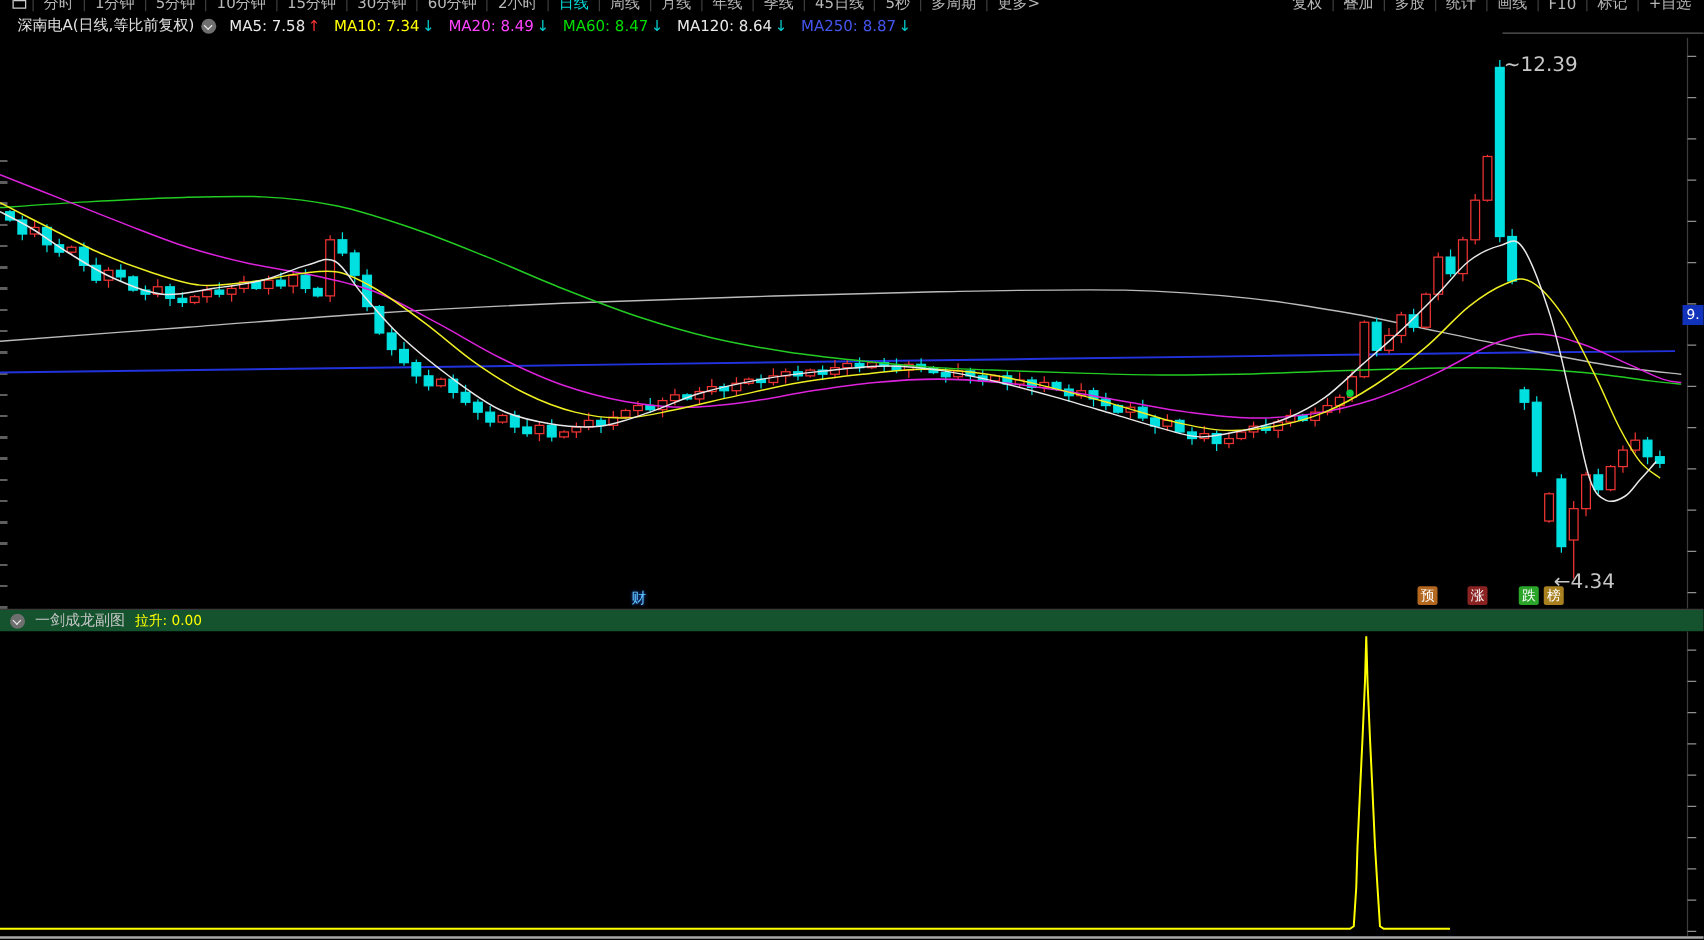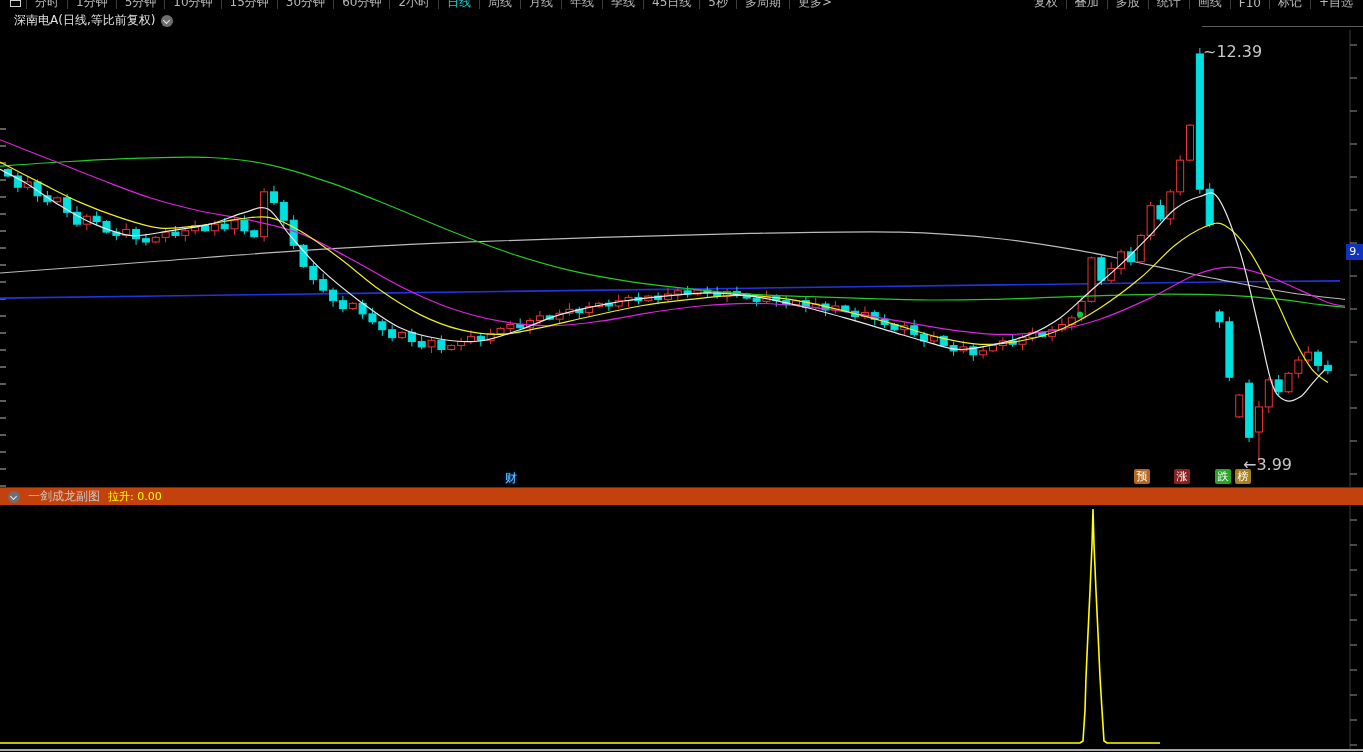--- a/index.html
+++ b/index.html
@@ -41,21 +41,21 @@
   .badge { position:absolute; width:16px; height:15px; top:469px; color:#fff;
     font-size:11px; line-height:15px; text-align:center; border-radius:2px; }
   .axis-badge { position:absolute; left:1346px; top:244px; width:17px; height:16px;
     background:#1133bb; color:#fff; font-size:11px; line-height:16px; text-align:center; }
 
   .hsep { position:absolute; left:0; width:1363px; height:1px; background:#3a3a3a; }
   .bottom-border { position:absolute; left:0; top:749px; width:1363px; height:2px; background:#a8a8a8; }
 
   
   .sub-header { position:absolute; left:0; top:488px; width:1363px; height:17px;
-    display:flex; align-items:center; background:#c2410c; }
+    display:flex; align-items:center; background:#14532d; }
   .sub-title { color:#c8c8c8; font-size:12px; margin-left:8px; }
   .sub-value { color:#ffff00; font-size:11px; margin-left:8px; }
 
   
   .left-strip { position:absolute; left:0; top:128px; width:6px; height:382px;
     background:repeating-linear-gradient(to bottom, rgba(170,170,170,.55) 0 2px, transparent 2px 17px); }
 </style>
 </head>
 <body>
 
@@ -114,20 +114,28 @@
         <span class="menu-sep"></span>
         <span class="menu-item">标记</span>
         <span class="menu-sep"></span>
         <span class="menu-item">+自选</span>
       </div>
   </div>
 
   <div class="info-bar">
     <span class="stock-title">深南电A(日线,等比前复权)</span>
     <span class="chev-circle"></span>
+    <span class="ma-list">
+        <span class="ma-item" style="color: rgb(232, 232, 232);">MA5: 7.58<span class="arr" style="color: rgb(255, 50, 50);">↑</span></span>
+        <span class="ma-item" style="color: rgb(255, 255, 0);">MA10: 7.34<span class="arr" style="color: rgb(0, 204, 204);">↓</span></span>
+        <span class="ma-item" style="color: rgb(255, 68, 255);">MA20: 8.49<span class="arr" style="color: rgb(0, 204, 204);">↓</span></span>
+        <span class="ma-item" style="color: rgb(0, 221, 0);">MA60: 8.47<span class="arr" style="color: rgb(0, 204, 204);">↓</span></span>
+        <span class="ma-item" style="color: rgb(232, 232, 232);">MA120: 8.64<span class="arr" style="color: rgb(0, 204, 204);">↓</span></span>
+        <span class="ma-item" style="color: rgb(68, 85, 238);">MA250: 8.87<span class="arr" style="color: rgb(0, 204, 204);">↓</span></span>
+      </span>
   </div>
 
   <div class="left-strip"></div>
 
   <svg id="main-svg" class="chart-svg" width="1363" height="457">
       <line x1="1350" y1="0" x2="1350" y2="457" stroke="#3c3c3c" stroke-width="1"></line>
       <line x1="1350" y1="15" x2="1357" y2="15" stroke="#909090" stroke-width="1"></line>
       <line x1="1350" y1="48" x2="1357" y2="48" stroke="#909090" stroke-width="1"></line>
       <line x1="1350" y1="81" x2="1357" y2="81" stroke="#909090" stroke-width="1"></line>
       <line x1="1350" y1="114" x2="1357" y2="114" stroke="#909090" stroke-width="1"></line>
@@ -549,21 +557,21 @@
       <line x1="1327.8999999999999" y1="340.64220000000006" x2="1327.8999999999999" y2="344.33708" stroke="#00e0e0" stroke-width="1"></line>
       <rect x="1324.3999999999999" y="335.3638" width="7" height="5.278400000000033" fill="#00e0e0" stroke="#00e0e0" stroke-width="1"></rect>
       <path d="M0,136.1C11.7,135.3,46.7,132.8,70,131.5C93.3,130.2,116.7,128.9,140,128.2C163.3,127.5,188.3,126.4,210,127.5C231.7,128.6,250.0,130.6,270,134.8C290.0,139.0,310.0,145.8,330,152.6C350.0,159.4,370.0,167.7,390,175.7C410.0,183.7,430.0,192.9,450,200.8C470.0,208.7,490.0,216.6,510,223.2C530.0,229.8,550.0,235.7,570,240.4C590.0,245.1,610.0,248.5,630,251.6C650.0,254.7,670.0,256.7,690,258.8C710.0,260.9,730.0,262.8,750,264.1C770.0,265.4,790.0,265.9,810,266.7C830.0,267.5,850.0,268.1,870,268.7C890.0,269.3,910.0,269.9,930,270C950.0,270.1,970.0,269.8,990,269.4C1010.0,269.0,1030.0,268.1,1050,267.4C1070.0,266.7,1090.0,265.9,1110,265.4C1130.0,264.8,1150.0,264.1,1170,264.1C1190.0,264.1,1211.7,264.5,1230,265.4C1248.3,266.3,1265.0,267.8,1280,269.4C1295.0,270.9,1309.2,273.4,1320,274.7C1330.8,276.0,1340.8,276.9,1345,277.3" fill="none" stroke="#22cc22" stroke-width="1.2"></path>
       <path d="M0,109.7C8.3,113.0,33.3,122.9,50,129.5C66.7,136.1,83.3,142.9,100,149.3C116.7,155.7,133.3,162.5,150,167.8C166.7,173.1,183.3,177.3,200,181C216.7,184.7,233.3,186.5,250,190.2C266.7,193.9,283.3,197.0,300,203.4C316.7,209.8,333.3,219.7,350,228.5C366.7,237.3,383.3,247.9,400,256.2C416.7,264.4,433.3,272.2,450,278C466.7,283.8,483.3,288.2,500,291.2C516.7,294.2,533.3,295.8,550,295.8C566.7,295.8,583.3,293.4,600,291.2C616.7,289.0,633.3,285.1,650,282.6C666.7,280.1,683.3,277.6,700,276C716.7,274.4,733.3,273.3,750,273.3C766.7,273.3,783.3,274.4,800,276C816.7,277.6,833.3,280.1,850,282.6C866.7,285.1,883.3,288.4,900,291.2C916.7,294.0,933.3,297.5,950,299.7C966.7,301.9,983.3,304.2,1000,304.4C1016.7,304.6,1033.3,303.6,1050,301.1C1066.7,298.6,1083.3,294.7,1100,289.2C1116.7,283.7,1134.2,275.5,1150,268.1C1165.8,260.7,1181.7,250.2,1195,245C1208.3,239.8,1218.3,237.1,1230,237.1C1241.7,237.1,1253.3,241.2,1265,245C1276.7,248.8,1289.2,255.4,1300,260.1C1310.8,264.8,1322.5,270.7,1330,273.3C1337.5,275.9,1342.5,275.6,1345,276" fill="none" stroke="#dd22dd" stroke-width="1.2"></path>
       <path d="M0,132.1C6.7,135.5,26.7,145.9,40,152.6C53.3,159.3,66.7,166.6,80,172.4C93.3,178.2,106.7,183.3,120,187.6C133.3,191.9,146.7,196.8,160,198.1C173.3,199.4,186.7,197.0,200,195.5C213.3,194.0,228.3,190.2,240,188.9C251.7,187.6,260.0,185.6,270,187.6C280.0,189.6,288.3,194.0,300,200.8C311.7,207.6,326.7,218.6,340,228.5C353.3,238.4,366.7,250.8,380,260.1C393.3,269.5,406.7,278.0,420,284.6C433.3,291.2,446.7,296.4,460,299.7C473.3,303.0,486.7,304.7,500,304.4C513.3,304.1,525.0,300.8,540,297.8C555.0,294.8,573.3,290.1,590,286.5C606.7,282.9,623.3,278.9,640,276C656.7,273.1,673.3,271.2,690,269.4C706.7,267.6,723.3,265.4,740,265.4C756.7,265.4,773.3,267.0,790,269.4C806.7,271.8,823.3,275.9,840,279.9C856.7,283.8,873.3,288.5,890,293.1C906.7,297.7,925.0,304.2,940,307.7C955.0,311.2,966.7,313.8,980,314.3C993.3,314.9,1006.7,313.4,1020,311C1033.3,308.6,1046.7,305.2,1060,299.7C1073.3,294.2,1086.7,286.6,1100,278C1113.3,269.4,1127.5,258.8,1140,248.3C1152.5,237.9,1164.2,223.9,1175,215.3C1185.8,206.7,1196.7,200.1,1205,196.8C1213.3,193.5,1217.5,191.3,1225,195.5C1232.5,199.7,1241.7,209.8,1250,221.9C1258.3,234.0,1267.5,253.3,1275,268.1C1282.5,283.0,1288.8,299.1,1295,311C1301.2,322.9,1306.5,332.4,1312,339.3C1317.5,346.2,1325.3,350.3,1328,352.5" fill="none" stroke="#eeee22" stroke-width="1.2"></path>
       <path d="M0,139.4C4.2,141.6,15.8,147.1,25,152.6C34.2,158.1,44.2,165.8,55,172.4C65.8,179.0,77.5,186.7,90,192.2C102.5,197.7,116.7,204.0,130,205.4C143.3,206.8,156.7,202.7,170,200.8C183.3,198.9,197.5,197.3,210,194.2C222.5,191.1,235.3,184.8,245,182.3C254.7,179.8,260.5,175.2,268,179C275.5,182.8,281.3,195.5,290,205.4C298.7,215.3,308.3,227.4,320,238.4C331.7,249.4,346.7,261.5,360,271.4C373.3,281.3,386.7,291.5,400,297.8C413.3,304.1,426.7,306.8,440,309C453.3,311.2,466.7,312.6,480,311C493.3,309.4,506.7,304.1,520,299.7C533.3,295.3,545.0,289.0,560,284.6C575.0,280.2,593.3,276.3,610,273.3C626.7,270.3,643.3,268.4,660,266.7C676.7,264.9,694.2,262.8,710,262.8C725.8,262.8,740.0,264.5,755,266.7C770.0,268.9,785.0,272.5,800,276C815.0,279.5,830.0,283.7,845,287.9C860.0,292.1,875.8,296.9,890,301.1C904.2,305.3,918.3,309.8,930,312.9C941.7,316.0,949.2,319.3,960,319.5C970.8,319.7,983.3,316.8,995,314.3C1006.7,311.8,1019.2,308.8,1030,304.4C1040.8,300.0,1050.0,295.0,1060,287.9C1070.0,280.8,1080.0,270.3,1090,261.5C1100.0,252.7,1110.0,244.4,1120,235.1C1130.0,225.8,1140.8,214.8,1150,205.4C1159.2,196.1,1166.7,185.5,1175,179C1183.3,172.5,1192.8,168.4,1200,166.5C1207.2,164.6,1211.3,158.6,1218,167.8C1224.7,177.0,1233.3,200.8,1240,221.9C1246.7,243.0,1252.7,272.5,1258,294.5C1263.3,316.5,1267.5,341.2,1272,353.8C1276.5,366.4,1280.3,368.1,1285,370.3C1289.7,372.5,1295.5,369.8,1300,367C1304.5,364.3,1307.8,358.4,1312,353.8C1316.2,349.2,1322.8,341.7,1325,339.3" fill="none" stroke="#e8e8e8" stroke-width="1.2"></path>
       <circle cx="1080" cy="284.5592000000001" r="3" fill="#00cc44"></circle>
     </svg>
 
   <div class="overlay-label" style="left:1203px; top:42px;">~12.39</div>
-  <div class="overlay-label" style="left:1243px; top:455px;">←3.99</div>
+  <div class="overlay-label" style="left:1243px; top:455px;">←4.34</div>
   <div class="event-label" style="left:505px; top:470px;">财</div>
   <div id="badge-row">
       <div class="badge" style="left: 1134px; background: rgb(180, 103, 31);">预</div>
       <div class="badge" style="left: 1174px; background: rgb(139, 34, 34);">涨</div>
       <div class="badge" style="left: 1215px; background: rgb(42, 165, 42);">跌</div>
       <div class="badge" style="left: 1235px; background: rgb(168, 128, 31);">榜</div>
     </div>
   <div class="axis-badge">9.</div>
 
   <div class="hsep" style="top:487px;"></div>

